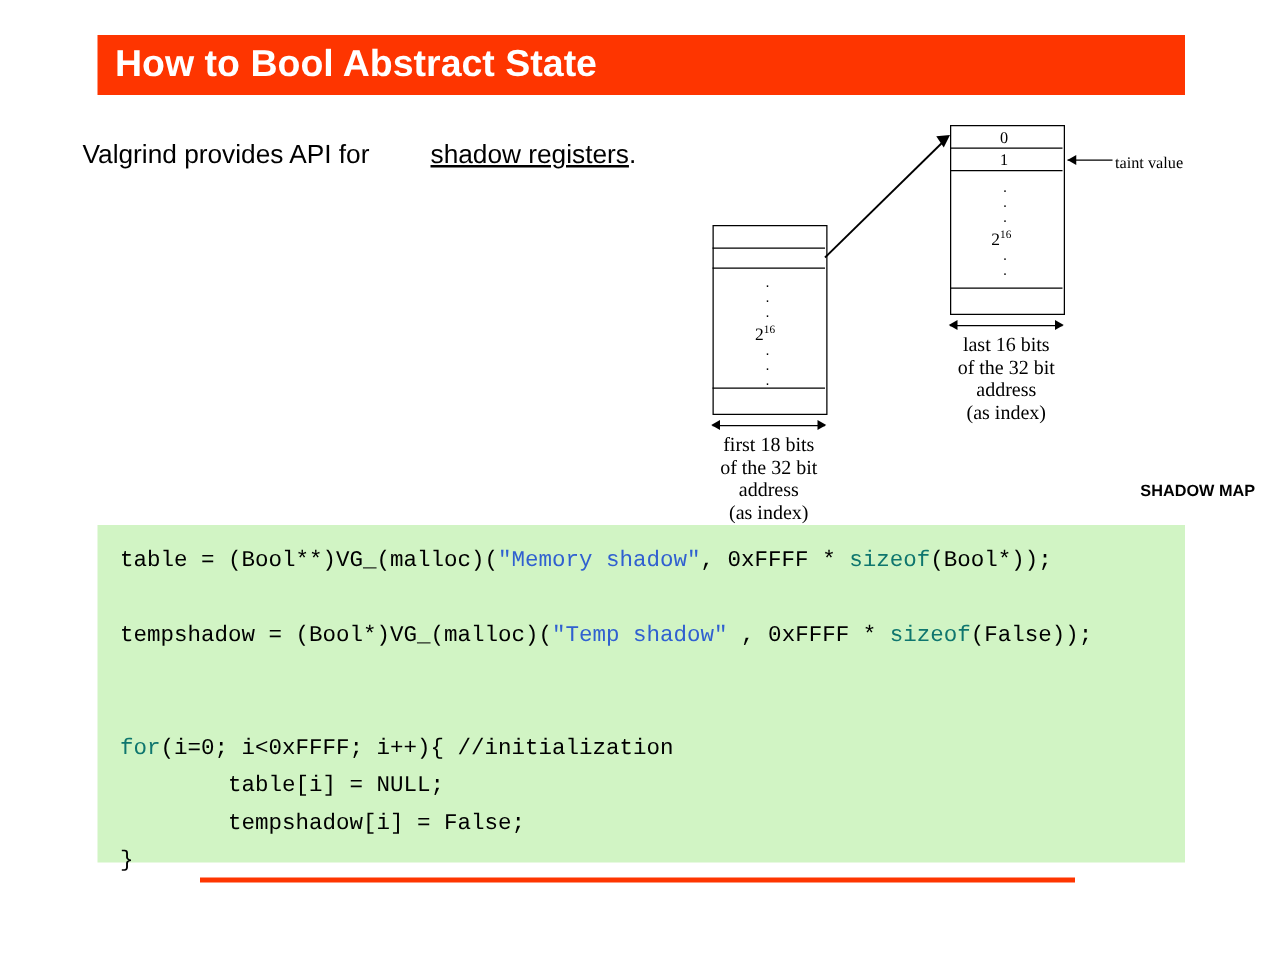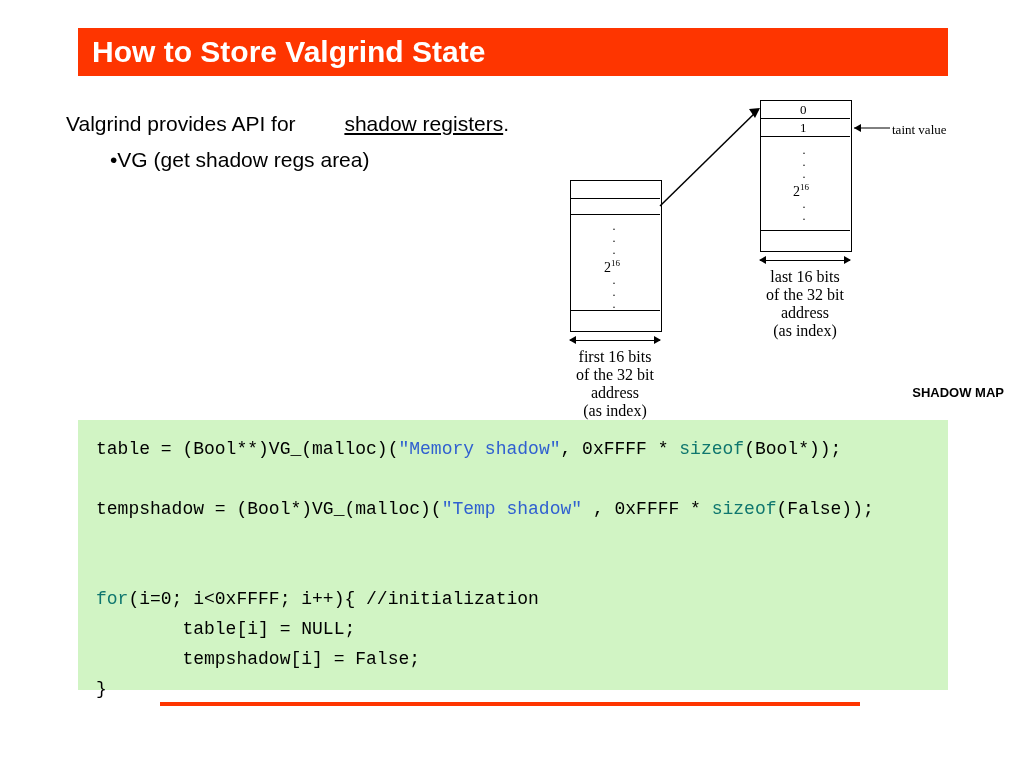--- a/index.html
+++ b/index.html
@@ -130,44 +130,43 @@
     width: 700px;
     height: 4px;
     background: #fe3500;
   }
 </style>
 </head>
 <body>
 
 <div class="slide">
 
-  <div class="title-bar">How to Store Valgrind State</div>
+  <div class="title-bar">How to Bool Abstract State</div>
 
   <div class="body-text">
     <span>Valgrind provides API for </span><span class="underline">shadow registers</span><span>.</span>
   </div>
-  <div class="bullet">•VG (get shadow regs area)</div>
 
   <div class="diagram">
 
     <div class="box" style="left:30px; top:80px; width:90px; height:150px;"></div>
     <div class="rowline" style="left:30px; top:98px; width:90px;"></div>
     <div class="rowline" style="left:30px; top:114px; width:90px;"></div>
     <div class="rowline" style="left:30px; top:210px; width:90px;"></div>
 
     <div class="dspan" style="left:72px; top:122px;">·</div>
     <div class="dspan" style="left:72px; top:134px;">·</div>
     <div class="dspan" style="left:72px; top:146px;">·</div>
     <div class="dspan" style="left:64px; top:158px; font-size:14px;"><span>2</span><sup style="font-size:9px;">16</sup></div>
     <div class="dspan" style="left:72px; top:176px;">·</div>
     <div class="dspan" style="left:72px; top:188px;">·</div>
     <div class="dspan" style="left:72px; top:200px;">·</div>
 
     <div class="arrowH" style="left:30px; top:240px; width:90px;"></div>
-    <div class="dlabel" style="left:30px; top:248px; width:90px; white-space:pre-line;">first 16 bits
+    <div class="dlabel" style="left:30px; top:248px; width:90px; white-space:pre-line;">first 18 bits
 of the 32 bit
 address
 (as index)</div>
 
     <div class="box" style="left:220px; top:0px; width:90px; height:150px;"></div>
     <div class="rowline" style="left:220px; top:18px; width:90px;"></div>
     <div class="rowline" style="left:220px; top:36px; width:90px;"></div>
     <div class="rowline" style="left:220px; top:130px; width:90px;"></div>
     <div class="dspan" style="left:260px; top:2px; font-size:13px;">0</div>
     <div class="dspan" style="left:260px; top:20px; font-size:13px;">1</div>

